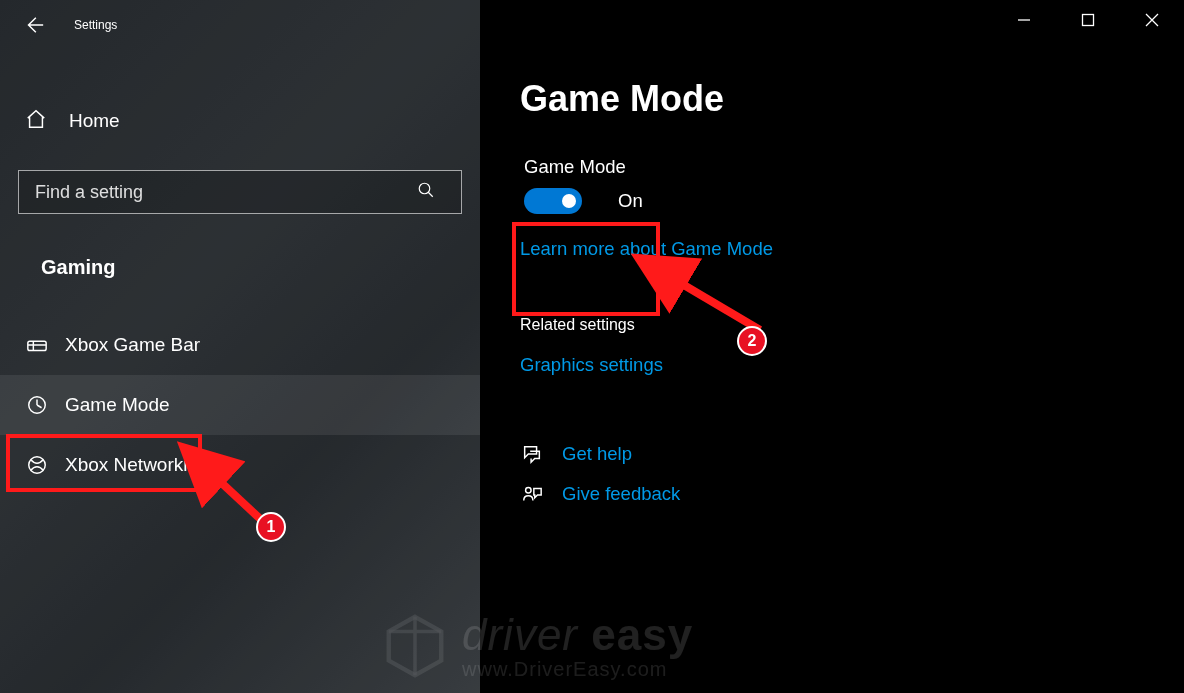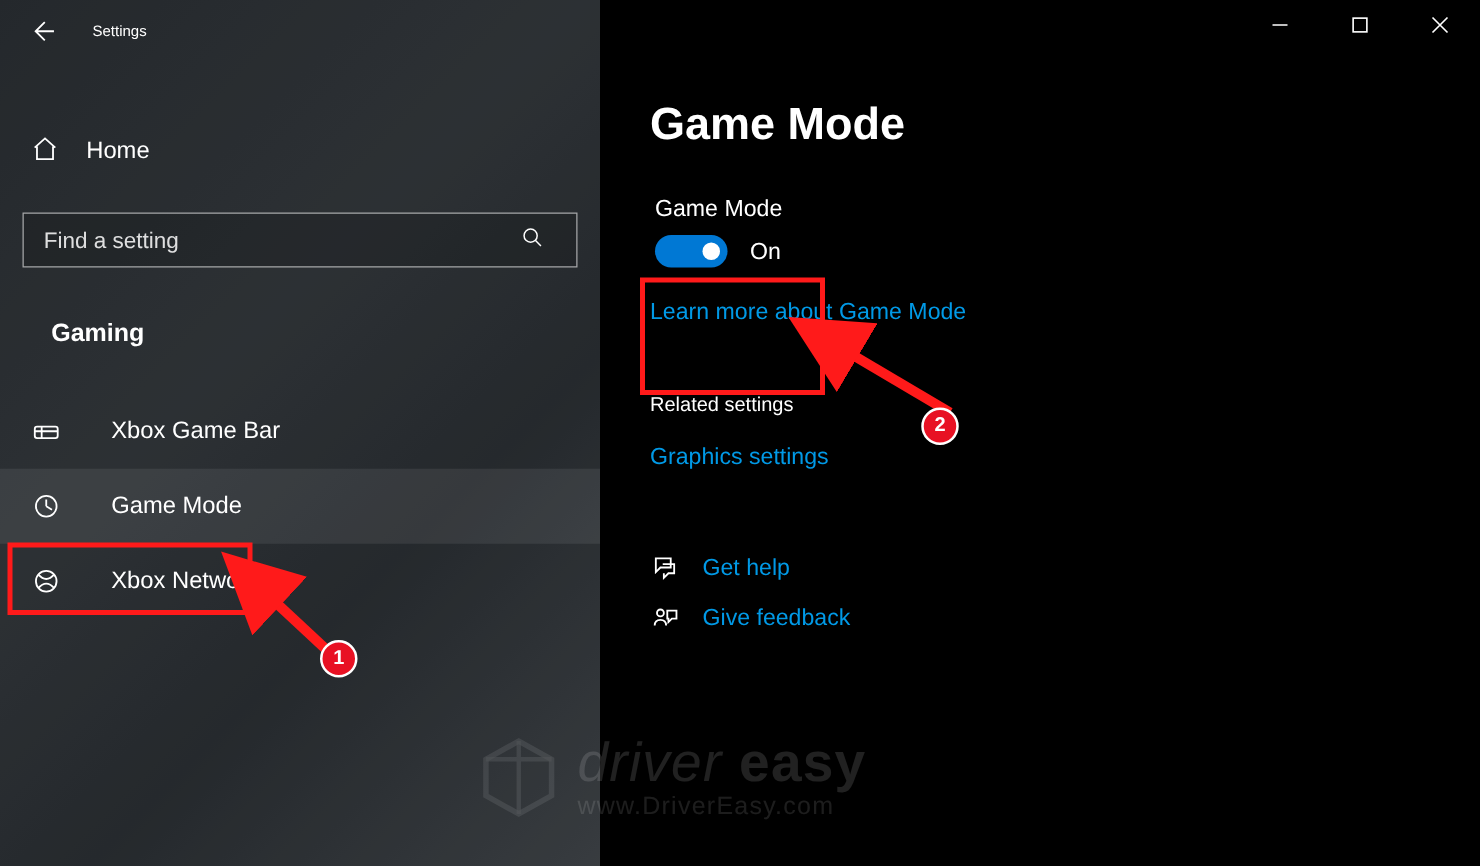--- a/index.html
+++ b/index.html
@@ -30,40 +30,40 @@
   }
   .search-box input {
     flex:1; background: transparent; border:0; outline:0; color:#fff; font-size:18px;
   }
   .search-box input::placeholder { color: rgba(255,255,255,0.85); }
 
   .section-title { font-size: 20px; font-weight:600; padding-left: 41px; margin-top: 42px; }
 
   .nav-list { margin-top: 36px; }
   .nav-item {
-    display:flex; align-items:center; gap: 40px;
+    display:flex; align-items:center; gap: 16px;
     height: 60px; padding-left: 25px; cursor:pointer;
   }
   .nav-item .icon-slot { width: 24px; height:24px; display:flex; align-items:center; justify-content:center; }
   .nav-item .label { font-size: 19px; }
   .nav-item.selected { background: rgba(255,255,255,0.08); }
 
   
   .main { flex:1; height:100%; background:#000; position:relative; padding: 0; }
   .window-controls { position:absolute; top:0; right:0; display:flex; }
   .wc-btn { width:64px; height:40px; display:flex; align-items:center; justify-content:center; cursor:pointer; }
   .wc-btn svg { stroke:#fff; }
 
   .content { padding: 78px 0 0 40px; }
   .page-title { font-size: 36px; font-weight:600; margin-bottom: 34px; }
   .desc { font-size: 18.5px; margin-bottom: 34px; }
 
   .toggle-block { display:inline-block; padding: 2px 6px 6px 4px; }
   .toggle-label { font-size: 18.5px; margin-bottom: 10px; }
-  .toggle-row { display:flex; align-items:center; gap: 18px; }
+  .toggle-row { display:flex; align-items:center; gap: 36px; }
   .toggle {
     width: 58px; height: 26px; border-radius: 13px; background:#0078d4; position:relative; cursor:pointer;
   }
   .toggle .knob {
     width: 14px; height:14px; background:#fff; border-radius:50%;
     position:absolute; right:6px; top:6px;
   }
   .toggle-state { font-size: 18.5px; }
 
   .link { color:#0099e6; font-size:18.5px; cursor:pointer; display:inline-block; }
@@ -88,21 +88,21 @@
   }
   .badge1 { left: 256px; top: 512px; }
   .badge2 { left: 737px; top: 326px; }
 
   
   .arrow { position:absolute; z-index:55; }
   .arrow svg { overflow: visible; }
 
   
   .watermark {
-    position:absolute; left: 380px; bottom: 36px; z-index: 40;
+    position:absolute; left: 380px; bottom: 12px; z-index: 40;
     color: rgba(255,255,255,0.13); text-align:center; pointer-events:none;
     display:flex; align-items:center; gap: 12px;
   }
   .watermark .wm-icon { width:70px; height:70px; opacity:0.15; }
   .watermark .wm-text { display:flex; flex-direction:column; align-items:flex-start; }
   .watermark .wm-line1 { font-size: 44px; font-weight:300; font-style:italic; letter-spacing:1px; }
   .watermark .wm-line1 b { font-weight:600; font-style:normal; }
   .watermark .wm-line2 { font-size: 20px; letter-spacing:1px; margin-top:-2px; opacity:0.9;text-align:center; }
 
   .icon-stroke { stroke:#fff; stroke-width:1.6; fill:none; }

